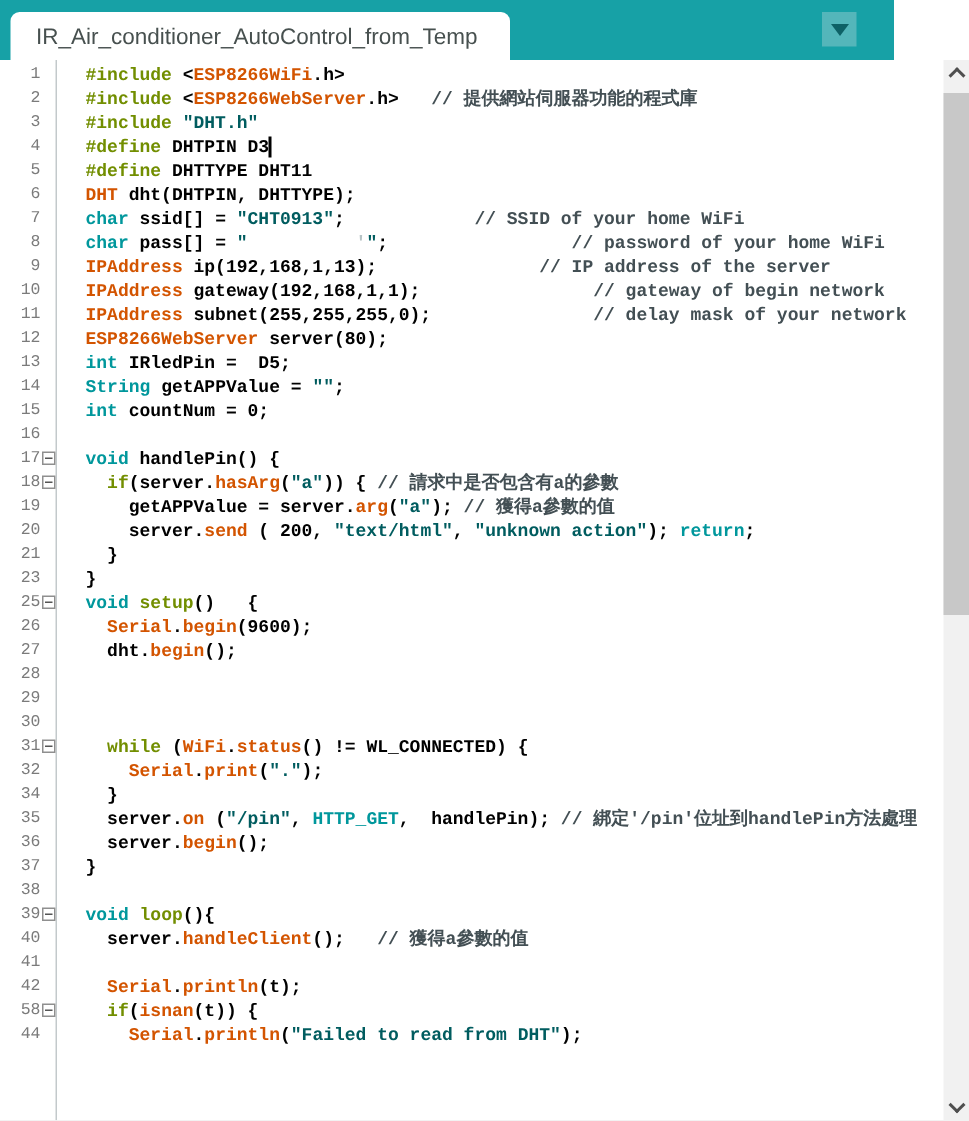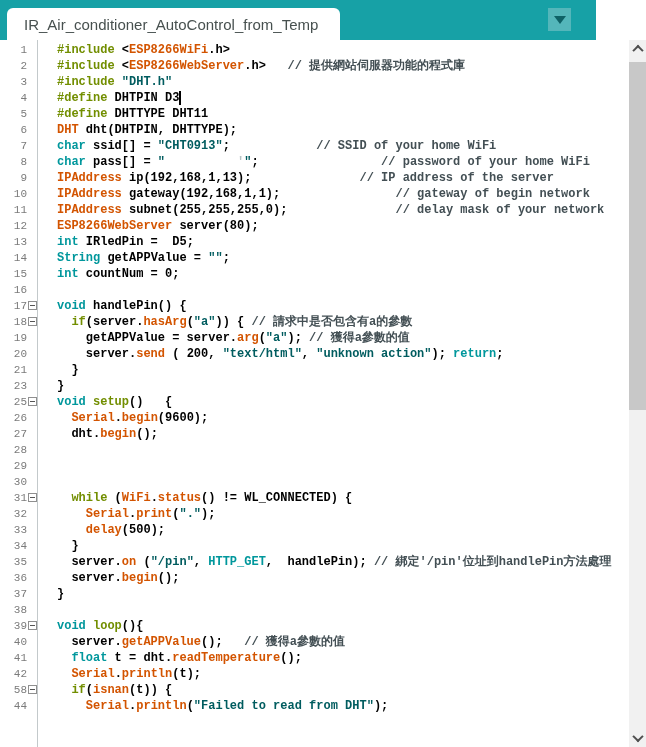--- a/index.html
+++ b/index.html
@@ -114,29 +114,28 @@
         <div class="code-line"><span class="gutter"><span class="lnum">21</span></span><span class="code-text"><span class="tok-plain">  }</span></span></div>
         <div class="code-line"><span class="gutter"><span class="lnum">23</span></span><span class="code-text"><span class="tok-plain">}</span></span></div>
         <div class="code-line"><span class="gutter"><span class="lnum">25</span><span class="fold"></span></span><span class="code-text"><span class="tok-keyword">void</span><span class="tok-plain"> </span><span class="tok-control">setup</span><span class="tok-plain">()   {</span></span></div>
         <div class="code-line"><span class="gutter"><span class="lnum">26</span></span><span class="code-text"><span class="tok-plain">  </span><span class="tok-class">Serial</span><span class="tok-plain">.</span><span class="tok-function">begin</span><span class="tok-plain">(9600);</span></span></div>
         <div class="code-line"><span class="gutter"><span class="lnum">27</span></span><span class="code-text"><span class="tok-plain">  dht.</span><span class="tok-function">begin</span><span class="tok-plain">();</span></span></div>
         <div class="code-line"><span class="gutter"><span class="lnum">28</span></span></div>
         <div class="code-line"><span class="gutter"><span class="lnum">29</span></span></div>
         <div class="code-line"><span class="gutter"><span class="lnum">30</span></span></div>
         <div class="code-line"><span class="gutter"><span class="lnum">31</span><span class="fold"></span></span><span class="code-text"><span class="tok-plain">  </span><span class="tok-control">while</span><span class="tok-plain"> (</span><span class="tok-class">WiFi</span><span class="tok-plain">.</span><span class="tok-function">status</span><span class="tok-plain">() != WL_CONNECTED) {</span></span></div>
         <div class="code-line"><span class="gutter"><span class="lnum">32</span></span><span class="code-text"><span class="tok-plain">    </span><span class="tok-class">Serial</span><span class="tok-plain">.</span><span class="tok-function">print</span><span class="tok-plain">(</span><span class="tok-string">"."</span><span class="tok-plain">);</span></span></div>
-        <div class="code-line"><span class="gutter"><span class="lnum">33</span></span><span class="code-text"><span class="tok-plain">    </span><span class="tok-function">delay</span><span class="tok-plain">(500);</span></span></div>
         <div class="code-line"><span class="gutter"><span class="lnum">34</span></span><span class="code-text"><span class="tok-plain">  }</span></span></div>
         <div class="code-line"><span class="gutter"><span class="lnum">35</span></span><span class="code-text"><span class="tok-plain">  server.</span><span class="tok-function">on</span><span class="tok-plain"> (</span><span class="tok-string">"/pin"</span><span class="tok-plain">, </span><span class="tok-keyword">HTTP_GET</span><span class="tok-plain">,  handlePin); </span><span class="tok-comment">// 綁定'/pin'位址到handlePin方法處理</span></span></div>
         <div class="code-line"><span class="gutter"><span class="lnum">36</span></span><span class="code-text"><span class="tok-plain">  server.</span><span class="tok-function">begin</span><span class="tok-plain">();</span></span></div>
         <div class="code-line"><span class="gutter"><span class="lnum">37</span></span><span class="code-text"><span class="tok-plain">}</span></span></div>
         <div class="code-line"><span class="gutter"><span class="lnum">38</span></span><span class="code-text"></span></div>
         <div class="code-line"><span class="gutter"><span class="lnum">39</span><span class="fold"></span></span><span class="code-text"><span class="tok-keyword">void</span><span class="tok-plain"> </span><span class="tok-control">loop</span><span class="tok-plain">(){</span></span></div>
-        <div class="code-line"><span class="gutter"><span class="lnum">40</span></span><span class="code-text"><span class="tok-plain">  server.</span><span class="tok-function">getAPPValue</span><span class="tok-plain">();   </span><span class="tok-comment">// 獲得a參數的值</span></span></div>
-        <div class="code-line"><span class="gutter"><span class="lnum">41</span></span><span class="code-text"><span class="tok-plain">  </span><span class="tok-keyword">float</span><span class="tok-plain"> t = dht.</span><span class="tok-function">readTemperature</span><span class="tok-plain">();</span></span></div>
+        <div class="code-line"><span class="gutter"><span class="lnum">40</span></span><span class="code-text"><span class="tok-plain">  server.</span><span class="tok-function">handleClient</span><span class="tok-plain">();   </span><span class="tok-comment">// 獲得a參數的值</span></span></div>
+        <div class="code-line"><span class="gutter"><span class="lnum">41</span></span></div>
         <div class="code-line"><span class="gutter"><span class="lnum">42</span></span><span class="code-text"><span class="tok-plain">  </span><span class="tok-class">Serial</span><span class="tok-plain">.</span><span class="tok-function">println</span><span class="tok-plain">(t);</span></span></div>
         <div class="code-line"><span class="gutter"><span class="lnum">58</span><span class="fold"></span></span><span class="code-text"><span class="tok-plain">  </span><span class="tok-control">if</span><span class="tok-plain">(</span><span class="tok-function">isnan</span><span class="tok-plain">(t)) {</span></span></div>
         <div class="code-line"><span class="gutter"><span class="lnum">44</span></span><span class="code-text"><span class="tok-plain">    </span><span class="tok-class">Serial</span><span class="tok-plain">.</span><span class="tok-function">println</span><span class="tok-plain">(</span><span class="tok-string">"Failed to read from DHT"</span><span class="tok-plain">);</span></span></div>
       </div>
 
     <div class="scrollbar">
       <div class="sb-btn up">
         <div class="chev up"></div>
       </div>
       <div class="sb-thumb"></div>

